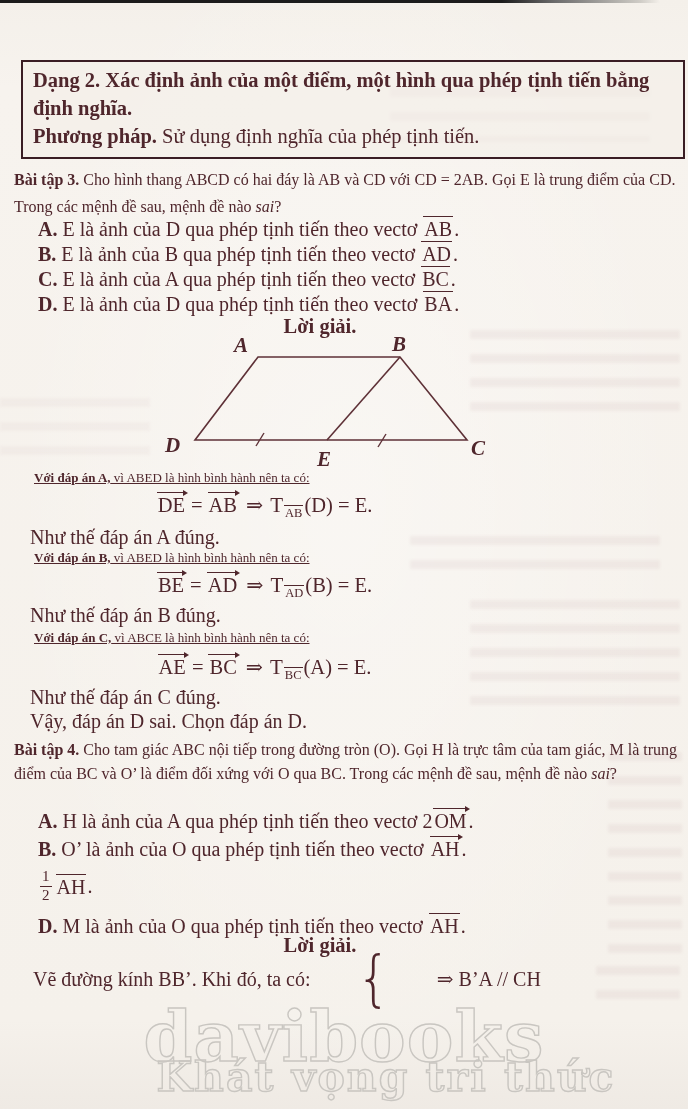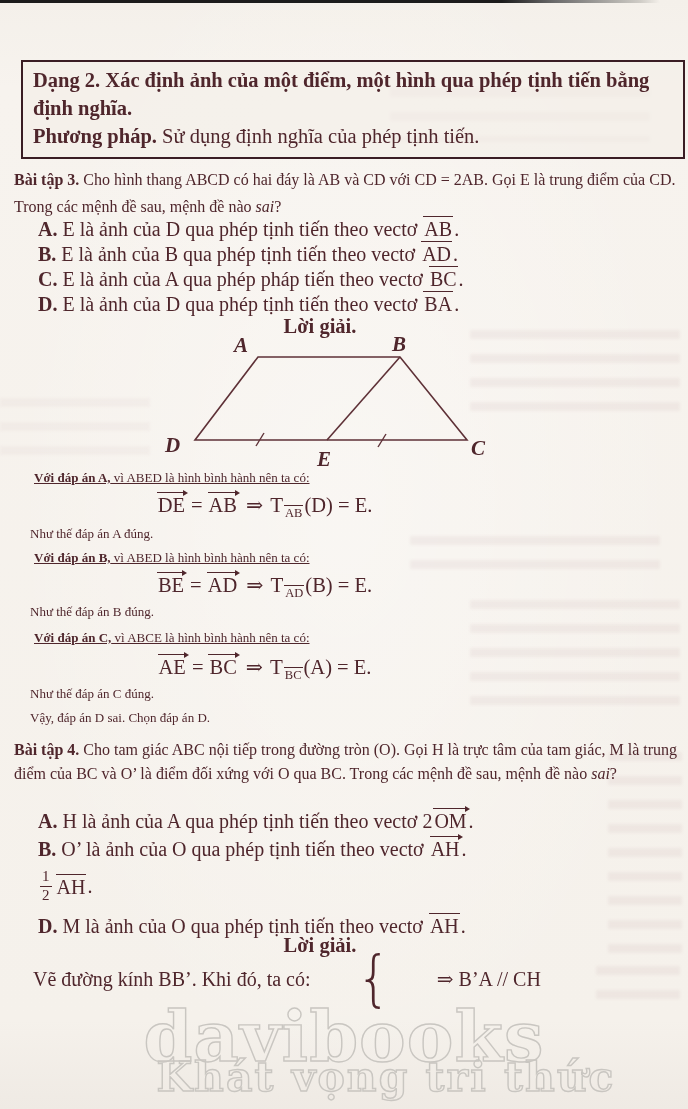--- a/index.html
+++ b/index.html
@@ -55,21 +55,21 @@
   .tsub .vec{padding-top:2px;}
   .tletter{font-size:21px;}
 
   .center-line{left:-24px;width:688px;text-align:center;}
   .heading{font-weight:bold;font-size:20.5px;}
   .formula{left:-80px;width:688px;text-align:center;font-size:20.5px;}
   .formula .op{margin:0 4px;}
   .formula .imp{margin:0 7px;}
 
   .case-line{left:34px;width:630px;font-size:13px;text-decoration:underline;}
-  .note-line{left:30px;width:630px;font-size:13px;}
+  .note-line{left:30px;width:630px;font-size:20px;}
 
   
   .frac{display:inline-flex;flex-direction:column;align-items:center;
     font-size:15px;line-height:1.15;vertical-align:-12px;margin:0 3px 0 2px;}
   .frac .num{border-bottom:1.3px solid currentColor;padding:0 2px 1px;}
   .opt-flex{display:flex;align-items:center;white-space:nowrap;}
 
   
   .sol4{left:33px;width:650px;display:flex;align-items:center;font-size:20px;white-space:nowrap;}
   .brace{font-family:"DejaVu Sans",sans-serif;font-size:54px;font-weight:200;
@@ -116,21 +116,21 @@
     <b>Bài tập 3.</b><span> Cho hình thang ABCD có hai đáy là AB và CD với CD = 2AB. Gọi E là trung điểm của CD. Trong các mệnh đề sau, mệnh đề nào </span><i>sai</i><span>?</span>
   </div>
 
   <div class="abs opt-line" style="top:216px;">
     <b>A.</b><span> E là ảnh của D qua phép tịnh tiến theo vectơ </span><span class="vec">AB</span><span>.</span>
   </div>
   <div class="abs opt-line" style="top:241px;">
     <b>B.</b><span> E là ảnh của B qua phép tịnh tiến theo vectơ </span><span class="vec">AD</span><span>.</span>
   </div>
   <div class="abs opt-line" style="top:266px;">
-    <b>C.</b><span> E là ảnh của A qua phép pháp tiến theo vectơ </span><span class="vec">BC</span><span>.</span>
+    <b>C.</b><span> E là ảnh của A qua phép tịnh tiến theo vectơ </span><span class="vec">BC</span><span>.</span>
   </div>
   <div class="abs opt-line" style="top:291px;">
     <b>D.</b><span> E là ảnh của D qua phép tịnh tiến theo vectơ </span><span class="vec">BA</span><span>.</span>
   </div>
 
   <div class="abs center-line heading" style="top:315px;">Lời giải.</div>
 
   <svg class="abs fig-svg" width="688" height="135" viewBox="0 0 688 135">
     <path d="M258 21 L400 21 L467 104 L195 104 Z" fill="none" stroke="#5e3137" stroke-width="1.6"></path>
     <path d="M400 21 L327 104" fill="none" stroke="#5e3137" stroke-width="1.6"></path>

